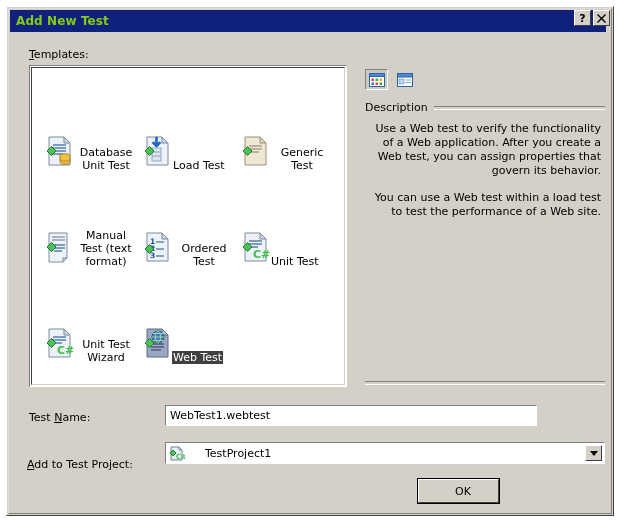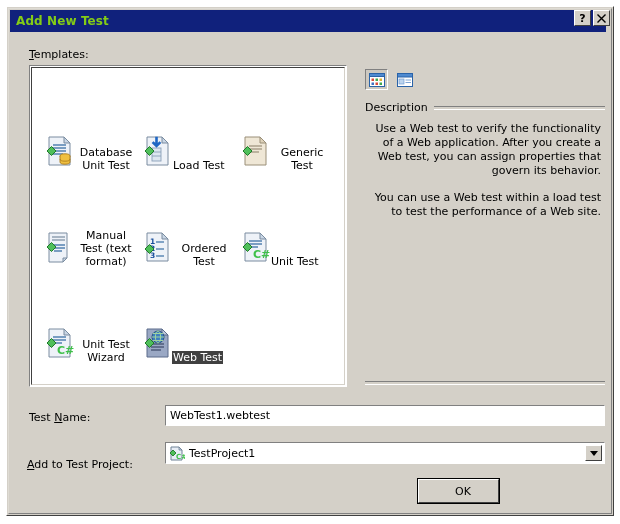--- a/index.html
+++ b/index.html
@@ -226,21 +226,21 @@
     height: 2px;
     border-top: 1px solid #808080;
     border-bottom: 1px solid #ffffff;
   }
 
   
   #testname-input {
     position: absolute;
     left: 158px;
     top: 398px;
-    width: 440px;
+    width: 372px;
     height: 21px;
     background: #ffffff;
     border-top: 1px solid #808080;
     border-left: 1px solid #808080;
     border-right: 1px solid #ffffff;
     border-bottom: 1px solid #ffffff;
     box-sizing: border-box;
     font-family: "DejaVu Sans", "Liberation Sans", sans-serif;
     font-size: 11px;
     color: #000000;
@@ -267,21 +267,21 @@
   }
   #project-icon {
     width: 16px;
     height: 16px;
     margin-left: 3px;
     flex: 0 0 auto;
   }
   #project-value {
     font-size: 11px;
     color: #000000;
-    margin-left: 4px;
+    margin-left: 20px;
     white-space: nowrap;
   }
   #combo-arrow {
     position: absolute;
     right: 2px;
     top: 2px;
     width: 17px;
     height: 16px;
     background: #d4d0c8;
     border-top: 1px solid #ffffff;

